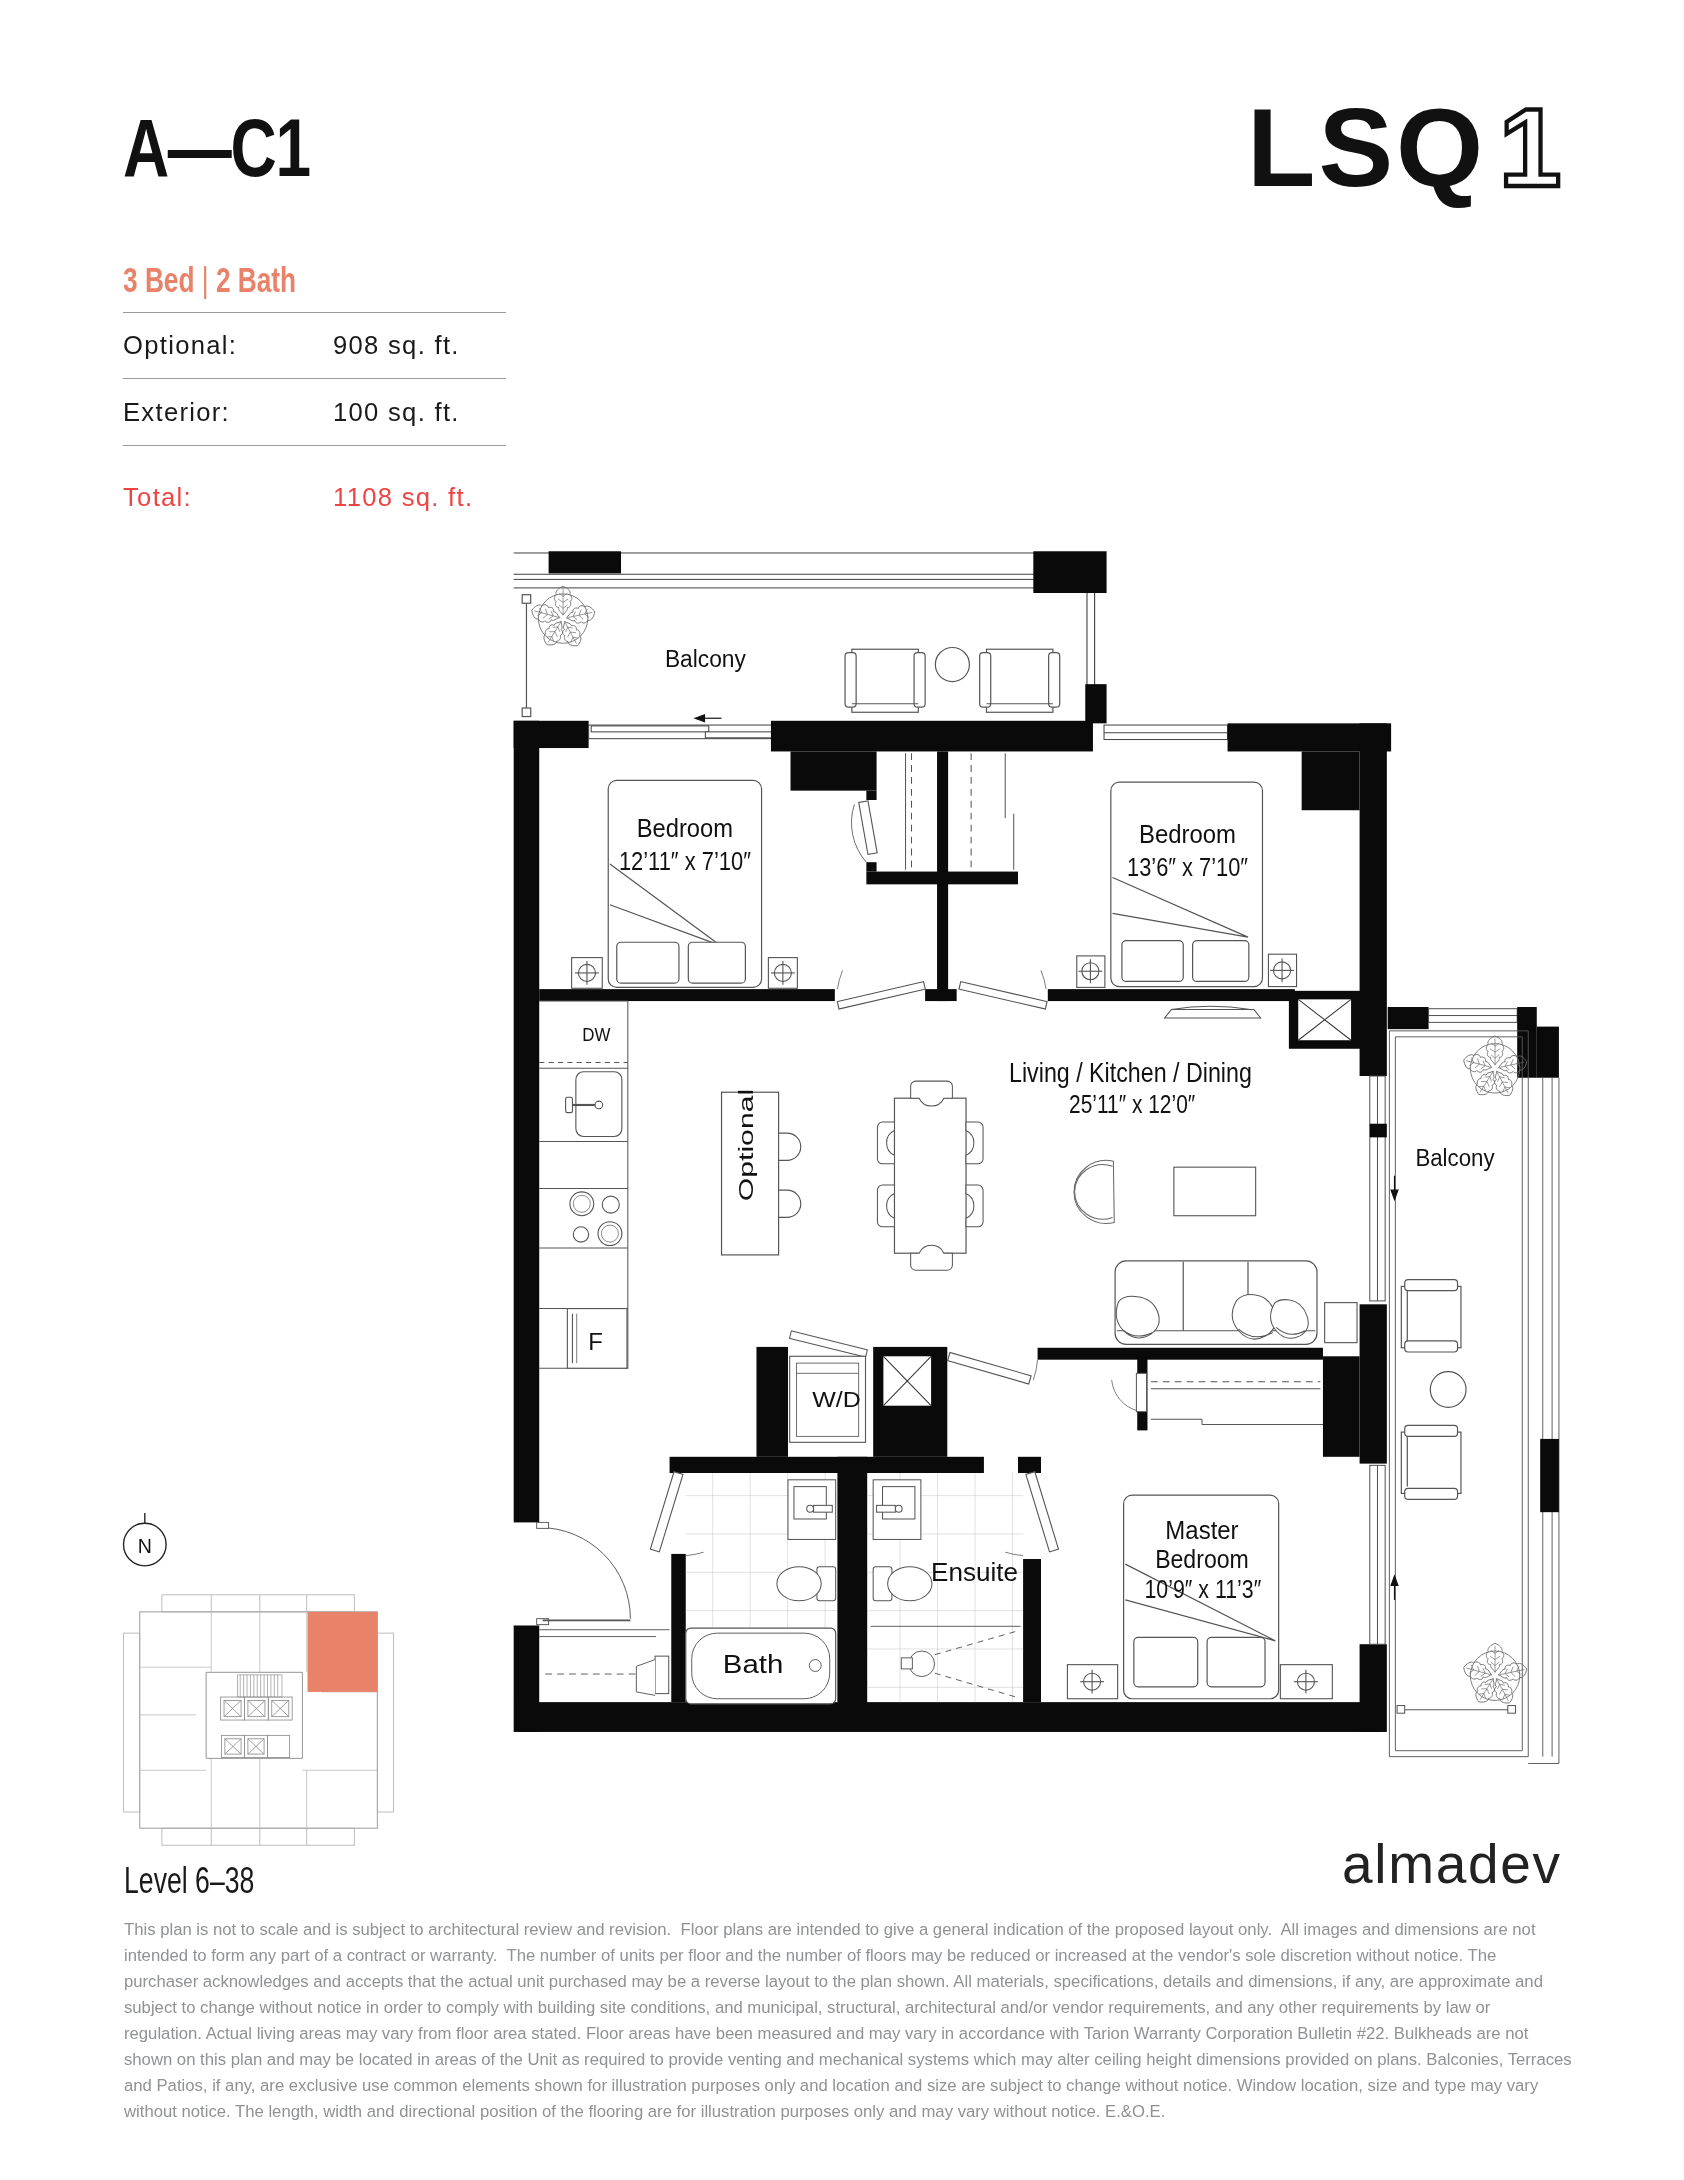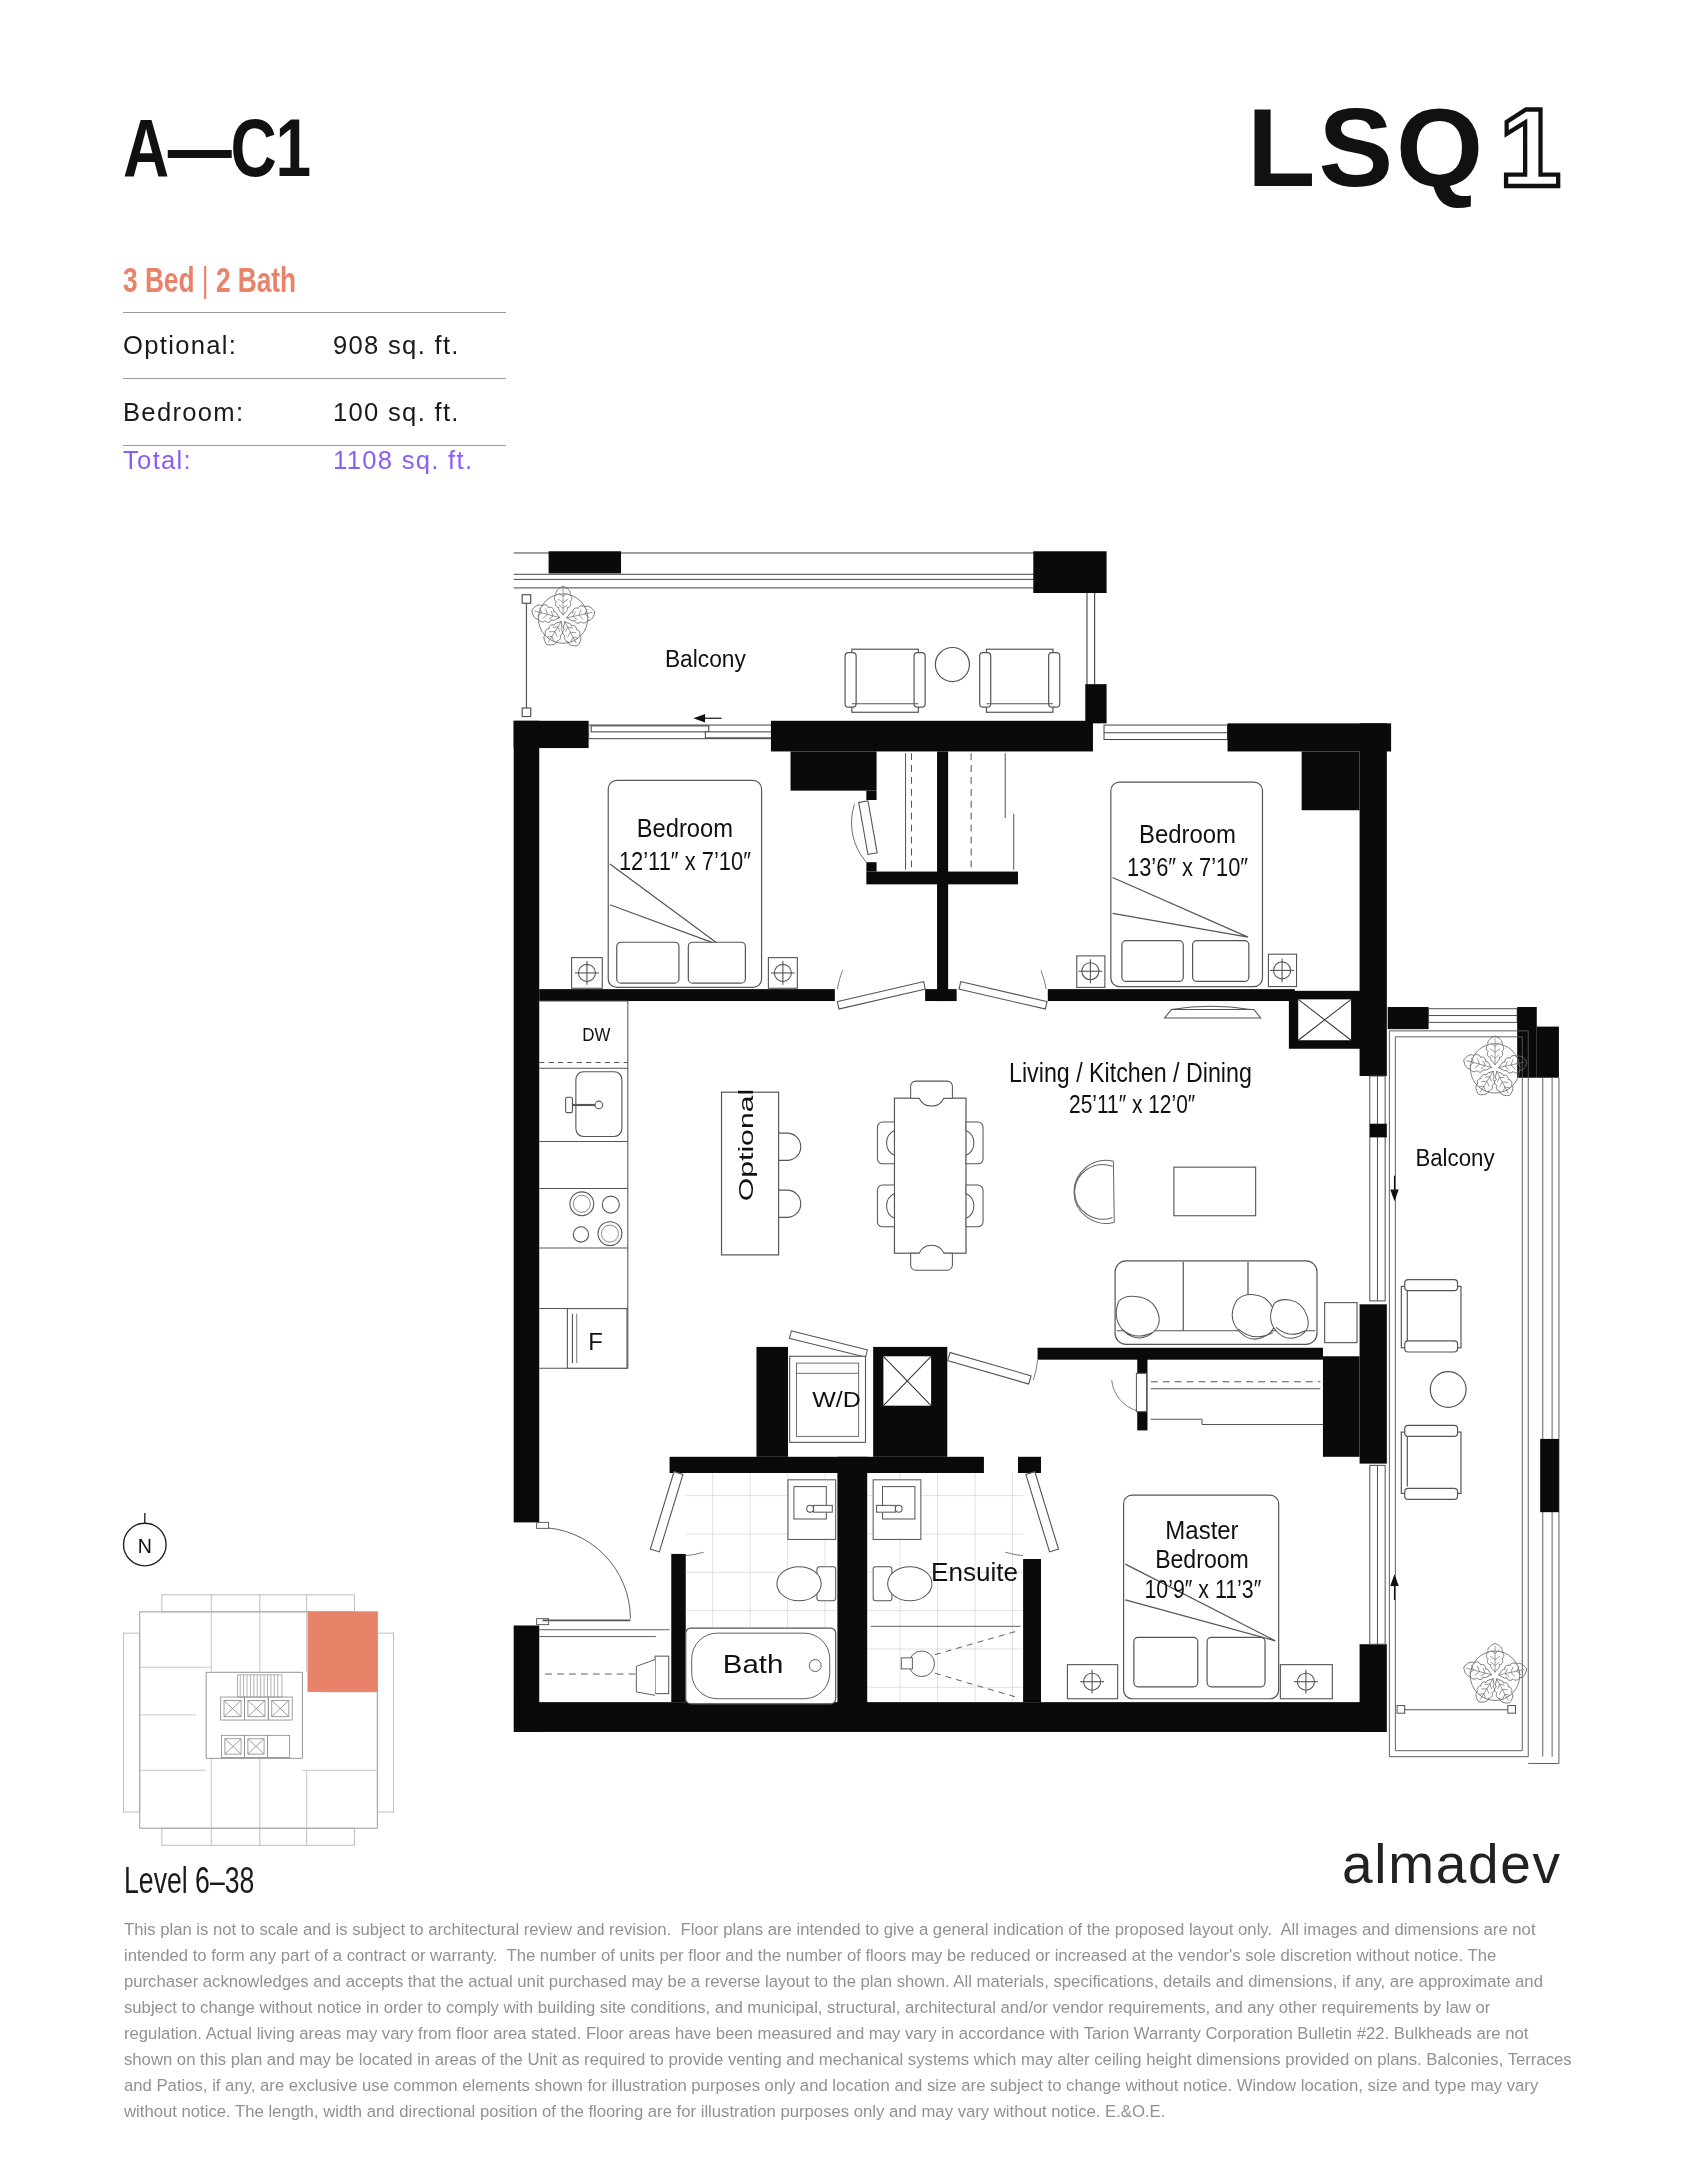--- a/index.html
+++ b/index.html
@@ -15,24 +15,24 @@
 <div class="abs" style="left:1247px;top:92px;font-size:112px;font-weight:bold;color:#111;line-height:1;letter-spacing:3px;white-space:nowrap">LSQ<span style="color:#fff;-webkit-text-stroke:4.3px #111;margin-left:12.8px">1</span></div>
 
 <div class="abs" style="left:123px;top:262px;font-size:35px;font-weight:bold;color:#E8836A;line-height:1;white-space:nowrap;transform:scaleX(0.75);transform-origin:0 0">3 Bed <span style="font-weight:400">|</span> 2 Bath</div>
 
 <div class="abs" style="left:123px;top:312px;width:383px;border-top:1.7px solid #999">
   <div style="display:flex;height:65px;align-items:center;border-bottom:1.7px solid #999;font-size:25.6px;color:#1a1a1a;letter-spacing:1.3px">
       <div style="width:210px">Optional:</div>
       <div>908 sq. ft.</div>
     </div>
   <div style="display:flex;height:66px;align-items:center;border-bottom:1.7px solid #999;font-size:25.6px;color:#1a1a1a;letter-spacing:1.3px">
-      <div style="width:210px">Bedroom:</div>
+      <div style="width:210px">Exterior:</div>
       <div>100 sq. ft.</div>
     </div>
-  <div style="display:flex;height:66px;align-items:flex-start;font-size:25.6px;color:#8b5cf6;letter-spacing:1.3px">
+  <div style="display:flex;height:66px;align-items:flex-end;font-size:25.6px;color:#ef4444;letter-spacing:1.3px">
       <div style="width:210px">Total:</div>
       <div>1108 sq. ft.</div>
     </div>
 </div>
 
 <div class="abs" style="left:124px;top:1862px;font-size:37px;color:#1a1a1a;line-height:1;white-space:nowrap;transform:scaleX(0.72);transform-origin:0 0">Level 6–38</div>
 
 <div class="abs" style="left:1342px;top:1837px;font-size:55px;color:#222;line-height:1;letter-spacing:1.7px;white-space:nowrap">almadev</div>
 
 <div class="abs" style="left:124px;top:1917px;width:1525px;font-size:16.7px;line-height:26px;color:#8f9193;white-space:nowrap">This plan is not to scale and is subject to architectural review and revision.&nbsp; Floor plans are intended to give a general indication of the proposed layout only.&nbsp; All images and dimensions are not<br>intended to form any part of a contract or warranty.&nbsp; The number of units per floor and the number of floors may be reduced or increased at the vendor's sole discretion without notice. The<br>purchaser acknowledges and accepts that the actual unit purchased may be a reverse layout to the plan shown. All materials, specifications, details and dimensions, if any, are approximate and<br>subject to change without notice in order to comply with building site conditions, and municipal, structural, architectural and/or vendor requirements, and any other requirements by law or<br>regulation. Actual living areas may vary from floor area stated. Floor areas have been measured and may vary in accordance with Tarion Warranty Corporation Bulletin #22. Bulkheads are not<br>shown on this plan and may be located in areas of the Unit as required to provide venting and mechanical systems which may alter ceiling height dimensions provided on plans. Balconies, Terraces<br>and Patios, if any, are exclusive use common elements shown for illustration purposes only and location and size are subject to change without notice. Window location, size and type may vary<br>without notice. The length, width and directional position of the flooring are for illustration purposes only and may vary without notice. E.&amp;O.E.</div>

